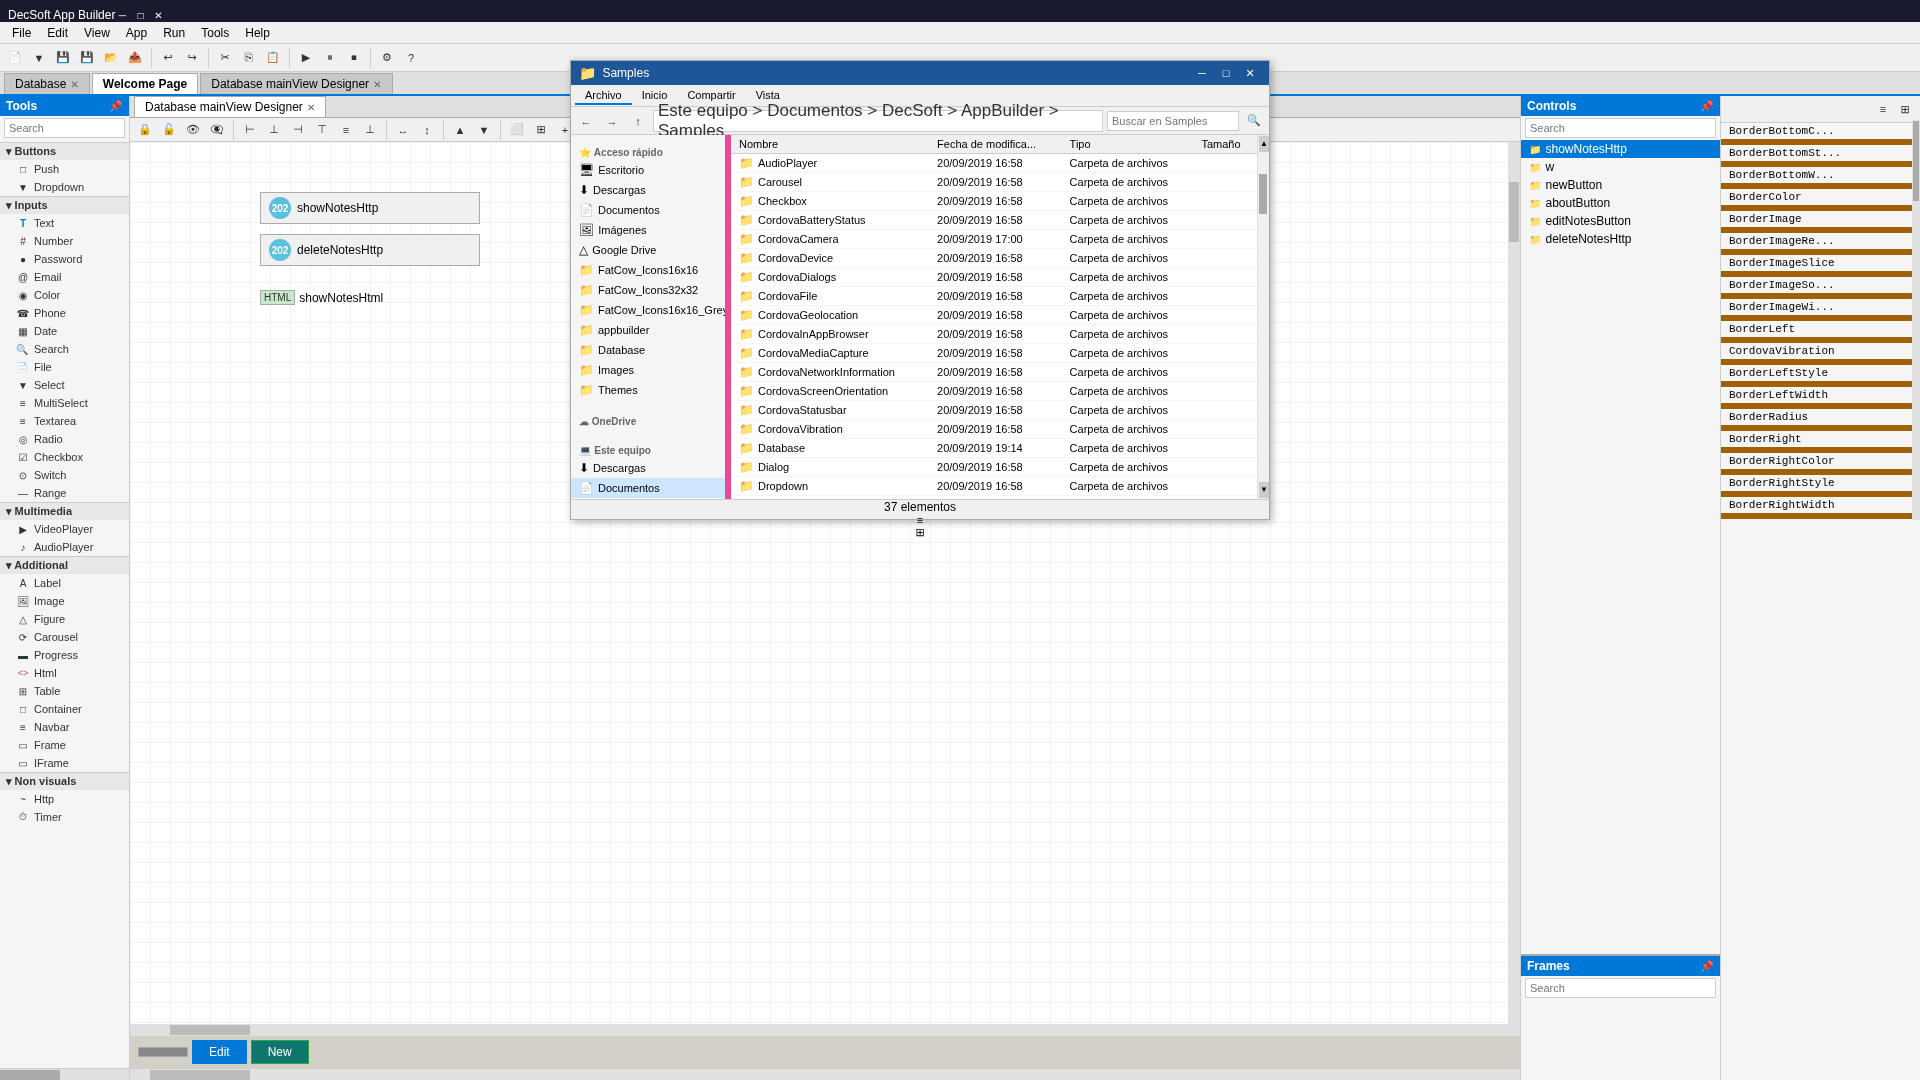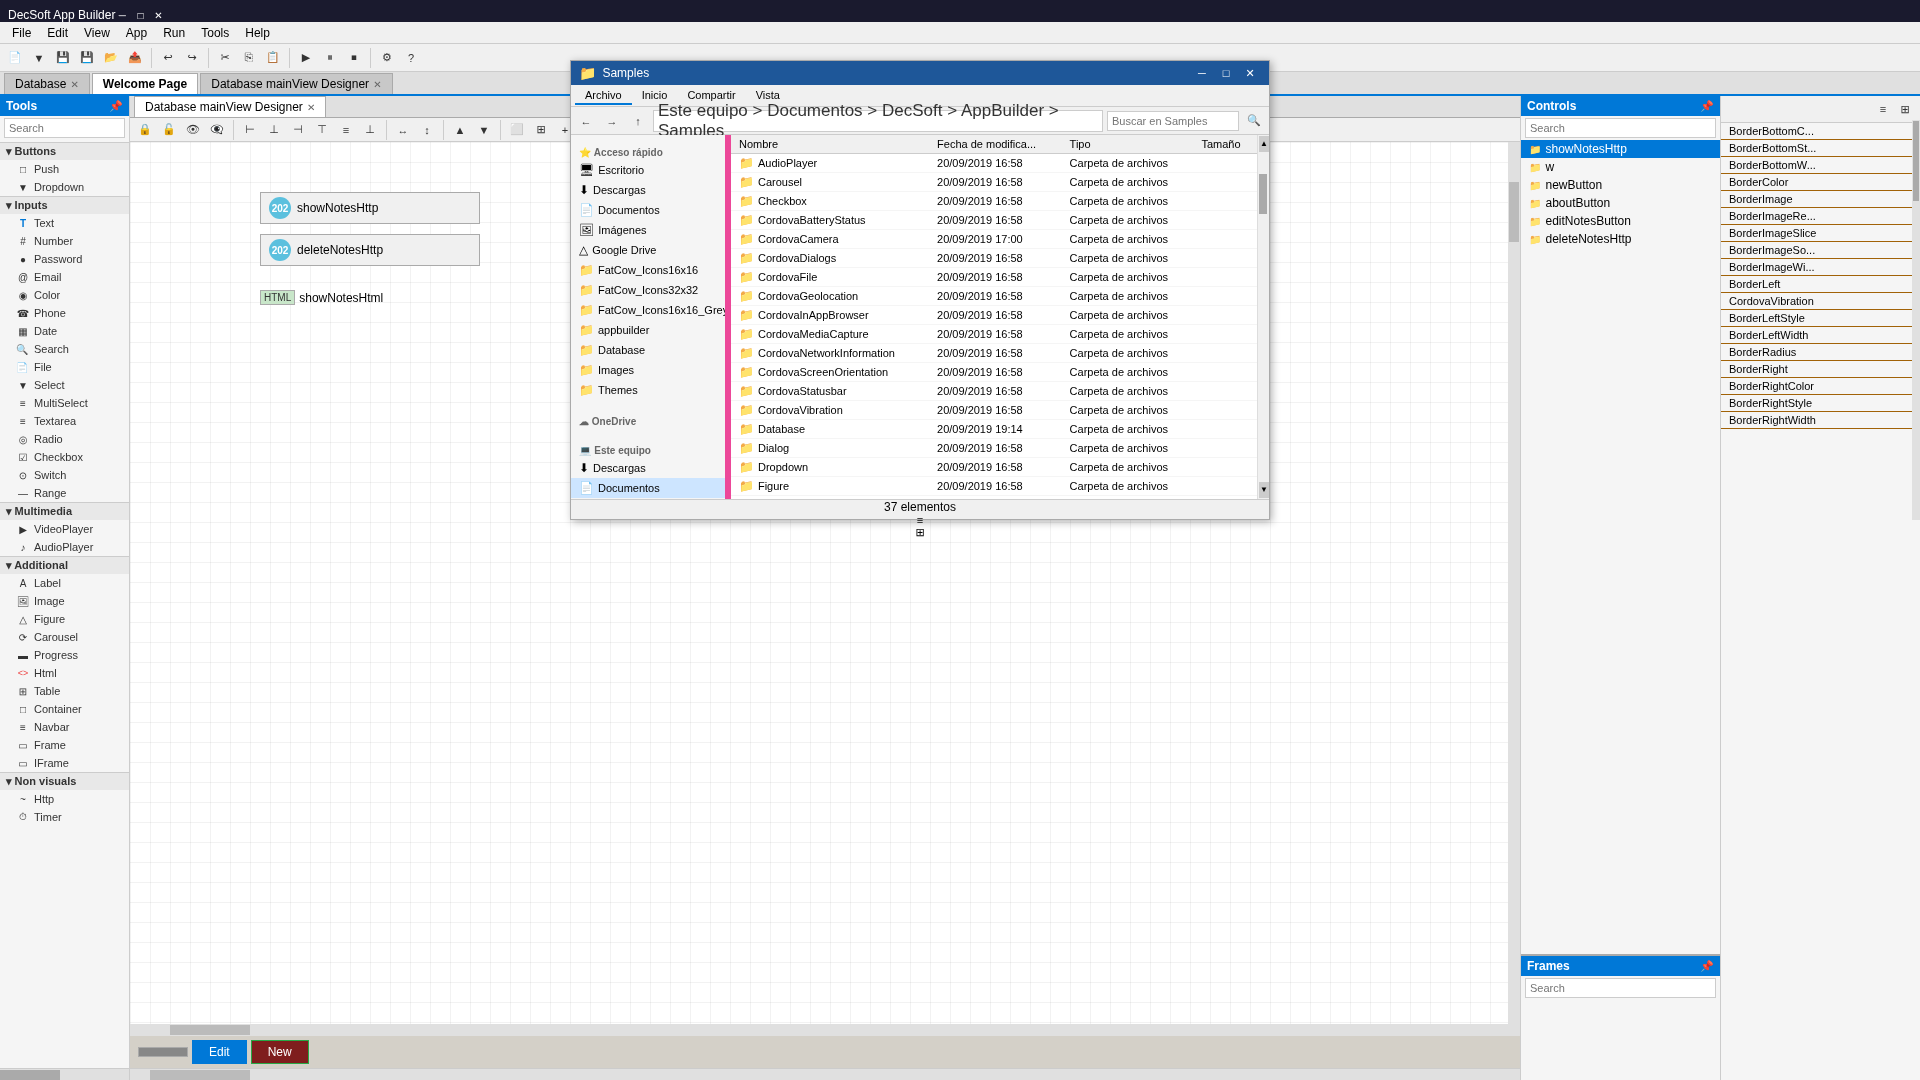--- a/index.html
+++ b/index.html
@@ -35,27 +35,27 @@
     .design-btn { position: absolute; display: flex; align-items: center; gap: 6px; border: 1px solid #aaa; padding: 4px 8px; cursor: pointer; font-size: 12px; background: #f0f0f0; }
     .btn-circle { width: 22px; height: 22px; border-radius: 50%; background: #5bc0de; color: white; display: flex; align-items: center; justify-content: center; font-size: 10px; font-weight: bold; }
     .html-tag { background: #c8e6c9; color: #333; padding: 1px 3px; font-size: 10px; border: 1px solid #aaa; }
     .html-label { position: absolute; display: flex; align-items: center; gap: 4px; font-size: 11px; }
     
     
     .bottom-bar { display: flex; gap: 4px; padding: 4px 8px; background: #d4d0c8; align-items: center; }
     .bottom-btn { padding: 4px 16px; cursor: pointer; border: 1px solid #aaa; font-size: 12px; }
     .btn-gray { background: #888; color: white; }
     .btn-blue { background: #0078d7; color: white; border-color: #0078d7; }
-    .btn-green { background: #7f1d1d; color: white; border-color: #28a745; }
+    .btn-green { background: #0f766e; color: white; border-color: #28a745; }
     .right-list { flex: 1; overflow-y: auto; }
     .right-item { padding: 2px 8px; font-size: 11px; cursor: pointer; display: flex; align-items: center; gap: 4px; }
     .right-item.selected { background: #0078d7; color: white; }
     .folder-icon { font-size: 10px; }
     .props-list { flex: 1; overflow-y: auto; }
-    .prop-item { padding: 2px 8px; font-size: 11px; cursor: pointer; border-bottom: 1px solid #a16207; }
+    .prop-item { padding: 2px 8px; font-size: 11px; cursor: pointer; border-bottom: 6px solid #a16207; font-family: Liberation Mono, monospace; }
     
     
     ::-webkit-scrollbar { width: 8px; }
     ::-webkit-scrollbar-track { background: #f0f0f0; }
     ::-webkit-scrollbar-thumb { background: #aaa; }
     
     
     .file-explorer { position: absolute; left: 570px; top: 60px; width: 700px; height: 460px; background: white; border: 1px solid #aaa; box-shadow: 2px 2px 8px rgba(0,0,0,0.3); display: flex; flex-direction: column; z-index: 100; }
     .fe-titlebar { background: #1e5799; color: white; height: 24px; display: flex; align-items: center; padding: 0 8px; font-size: 12px; }
     .fe-title { flex: 1; }
@@ -448,20 +448,26 @@
       <td>Carpeta de archivos</td>
       <td></td>
     </tr>
             <tr>
       <td><span style="color:#d4a017;margin-right:4px;">📁</span>CordovaCamera</td>
       <td>20/09/2019 17:00</td>
       <td>Carpeta de archivos</td>
       <td></td>
     </tr>
             <tr>
+      <td><span style="color:#d4a017;margin-right:4px;">📁</span>CordovaDevice</td>
+      <td>20/09/2019 16:58</td>
+      <td>Carpeta de archivos</td>
+      <td></td>
+    </tr>
+            <tr>
       <td><span style="color:#d4a017;margin-right:4px;">📁</span>CordovaDialogs</td>
       <td>20/09/2019 16:58</td>
       <td>Carpeta de archivos</td>
       <td></td>
     </tr>
             <tr>
       <td><span style="color:#d4a017;margin-right:4px;">📁</span>CordovaFile</td>
       <td>20/09/2019 16:58</td>
       <td>Carpeta de archivos</td>
       <td></td>

